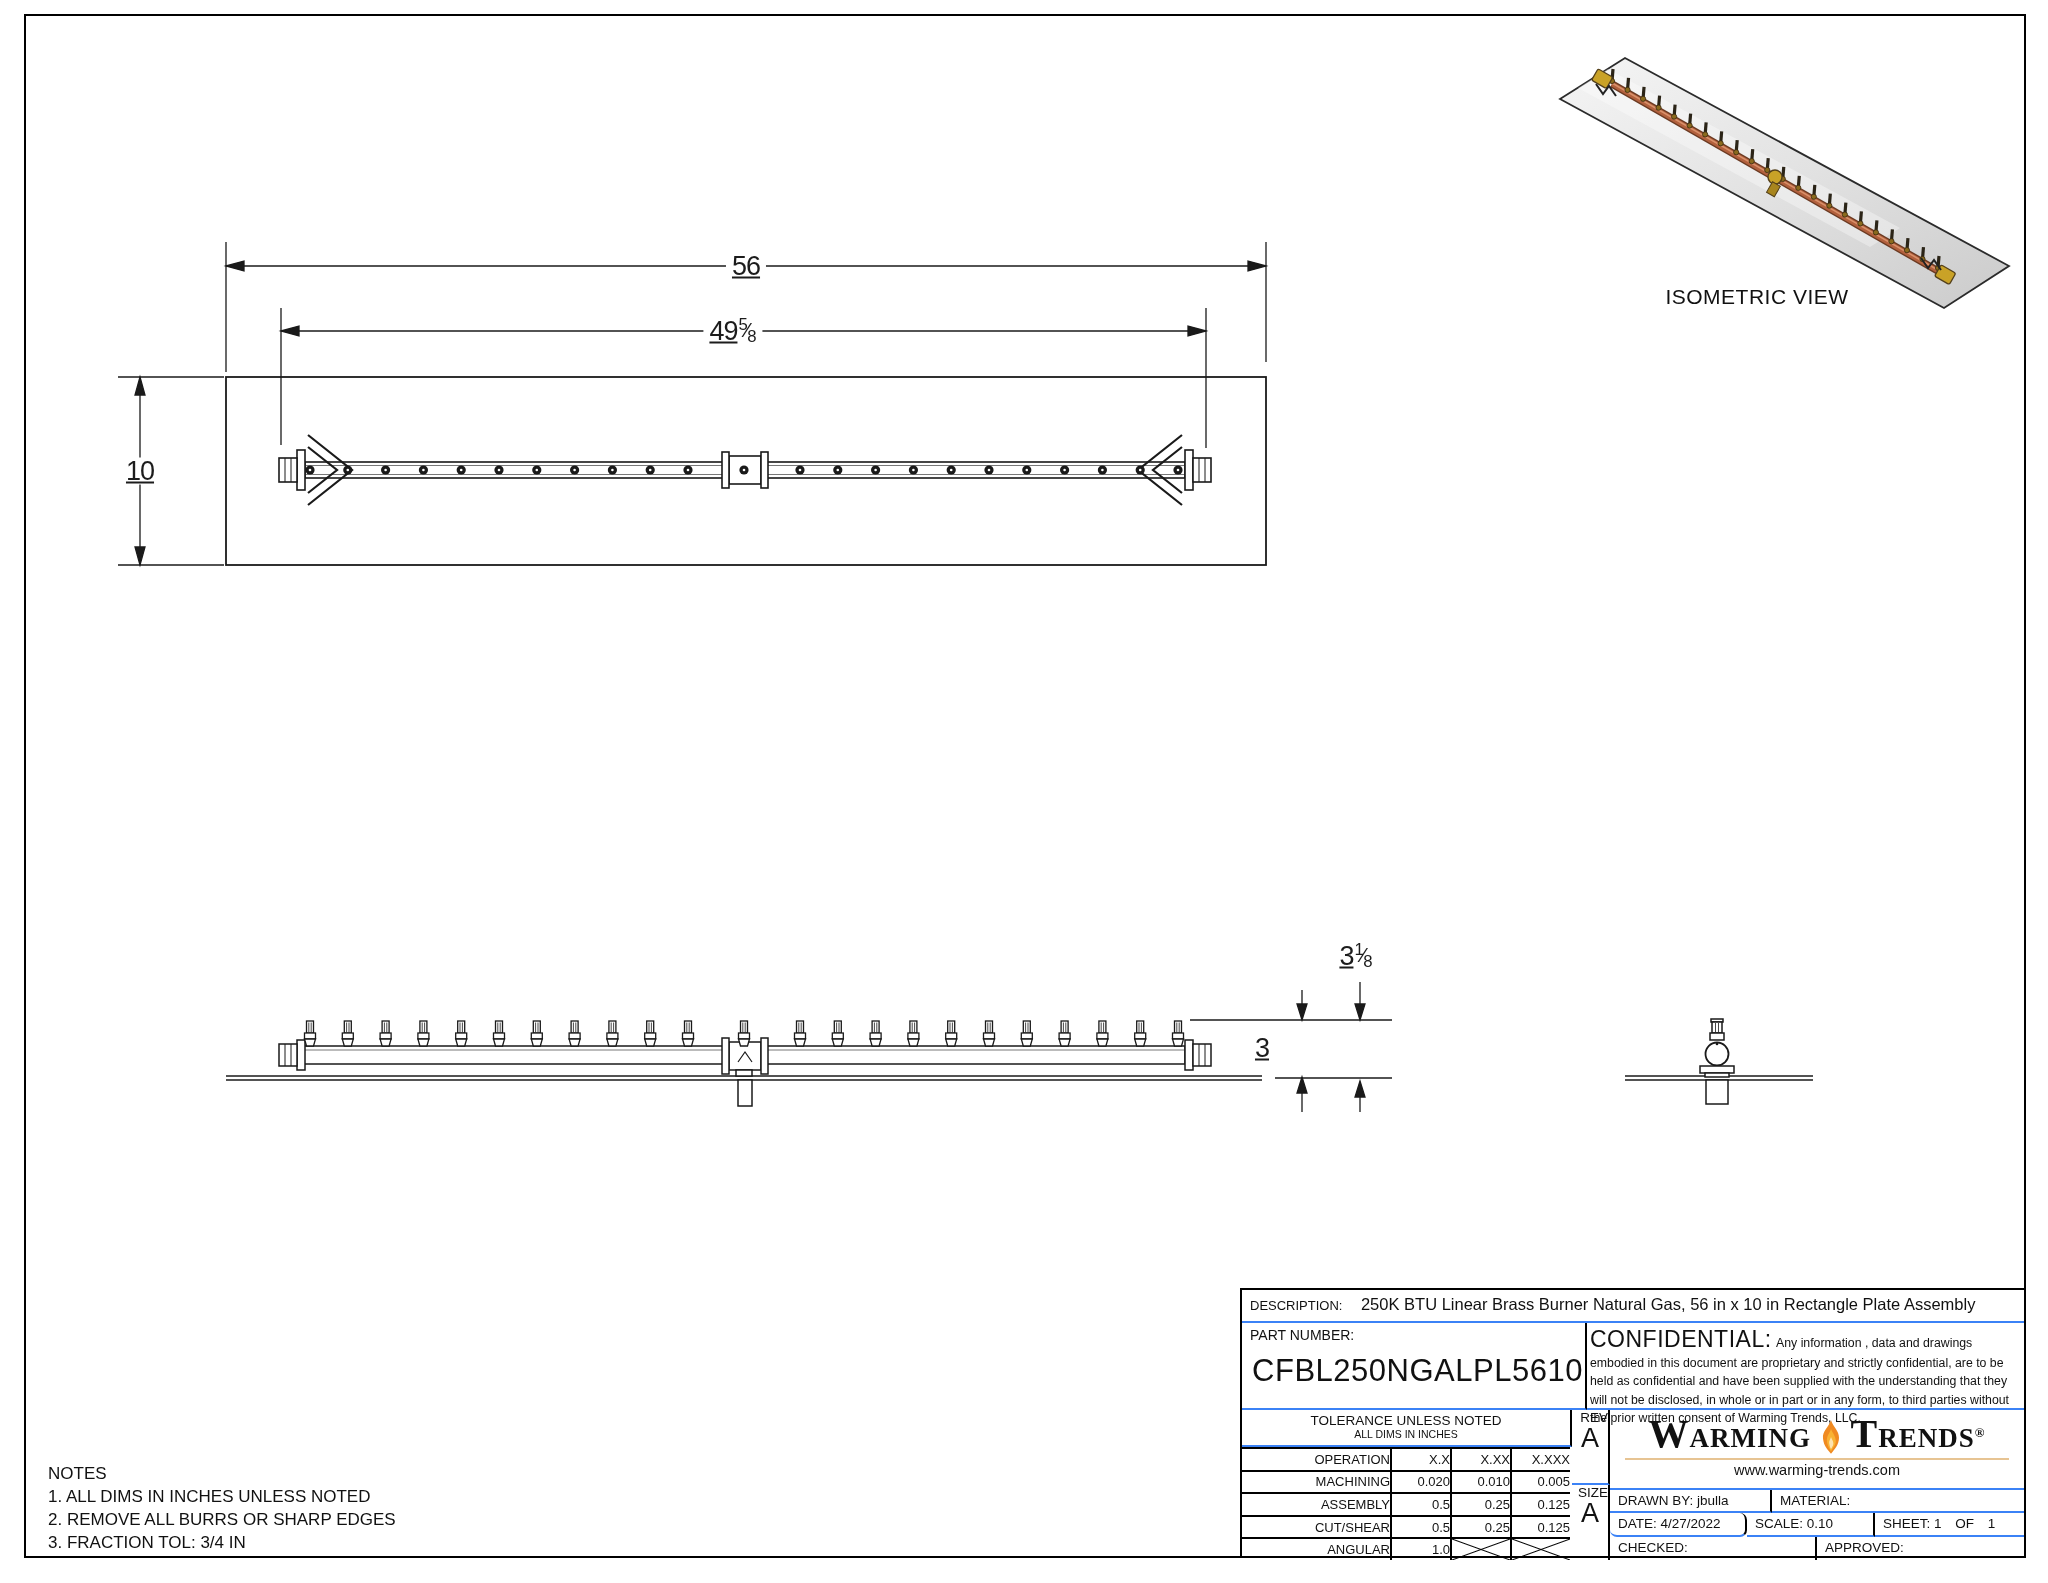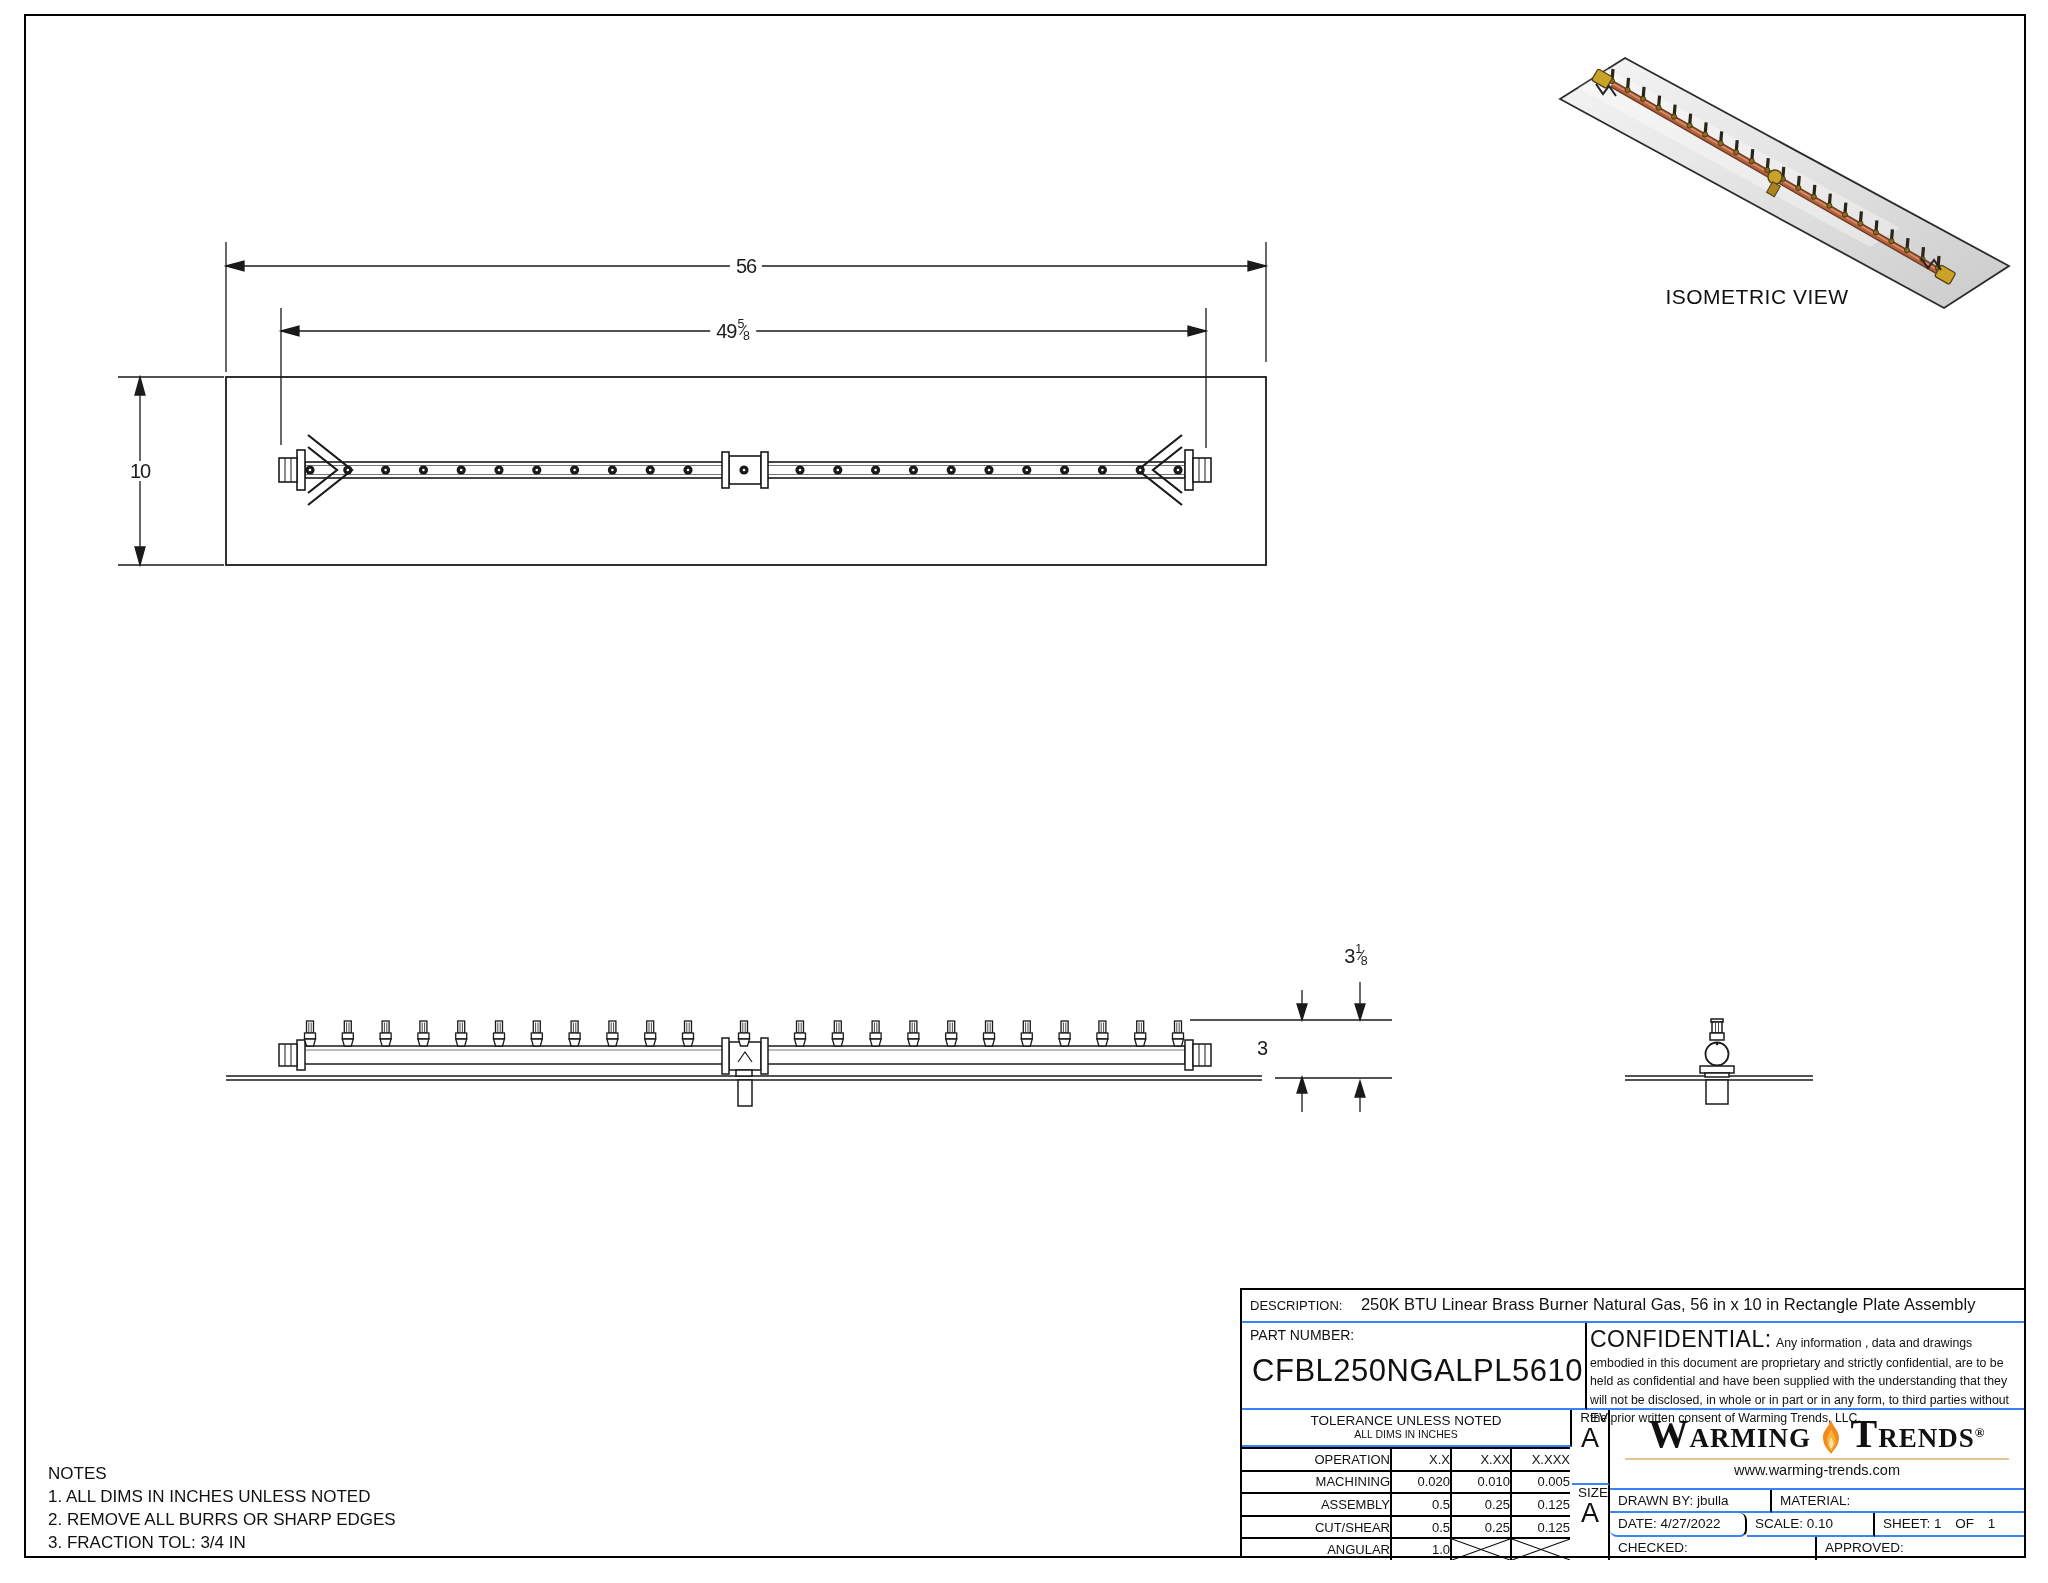--- a/index.html
+++ b/index.html
@@ -3,22 +3,22 @@
 <meta charset="utf-8">
 <style>
   html,body{margin:0;padding:0;background:#ffffff;}
   #page{position:relative;width:2048px;height:1583px;background:#fff;overflow:hidden;
         font-family:"Liberation Sans", sans-serif;color:#111;}
   .abs{position:absolute;}
   #sheet-border{left:24px;top:14px;width:2002px;height:1544px;border:2px solid #000;box-sizing:border-box;}
   #drawing{left:0;top:0;width:2048px;height:1583px;}
 
   
-  .dim{position:absolute;transform:translate(-50%,-50%);font-size:20px;color:#1c1c1c;
-       background:#fff;padding:0 6px;white-space:nowrap;letter-spacing:-1px;line-height:1;}
+  .dim{position:absolute;transform:translate(-50%,-50%);font-size:27px;color:#1c1c1c;
+       background:#fff;padding:0 6px;white-space:nowrap;letter-spacing:-1px;line-height:1;text-decoration:underline;}
   .dim .fx{display:inline-block;font-size:0.62em;position:relative;top:-2px;margin-left:1px;letter-spacing:0;}
   .dim .fn{position:relative;top:-8px;}
   .dim .fs{font-size:1.25em;position:relative;top:-1px;margin:0 -2px;}
   .dim .fd{position:relative;top:4px;}
   #iso-label{position:absolute;transform:translate(-50%,-50%);font-size:21px;letter-spacing:0.5px;}
 
   
   #notes{left:48px;top:1462px;font-size:17px;line-height:23px;}
 
   

